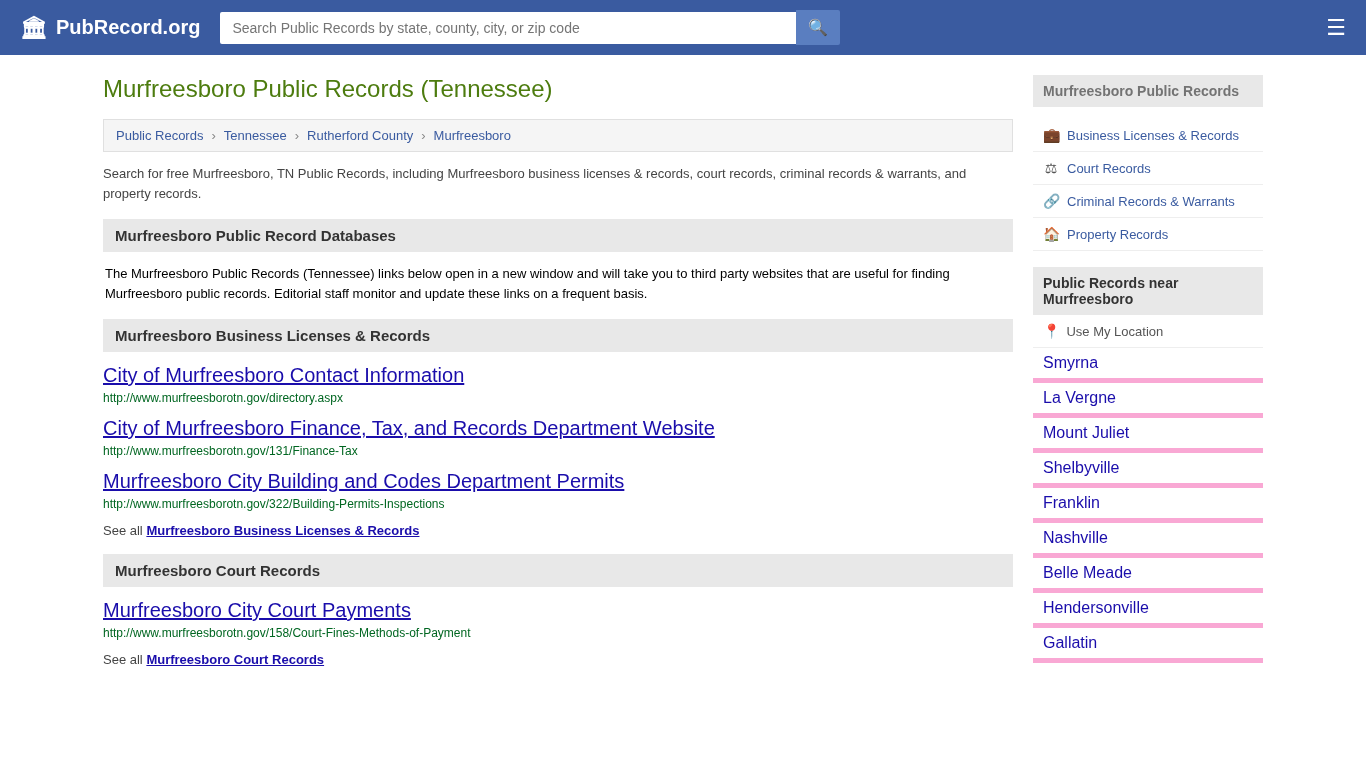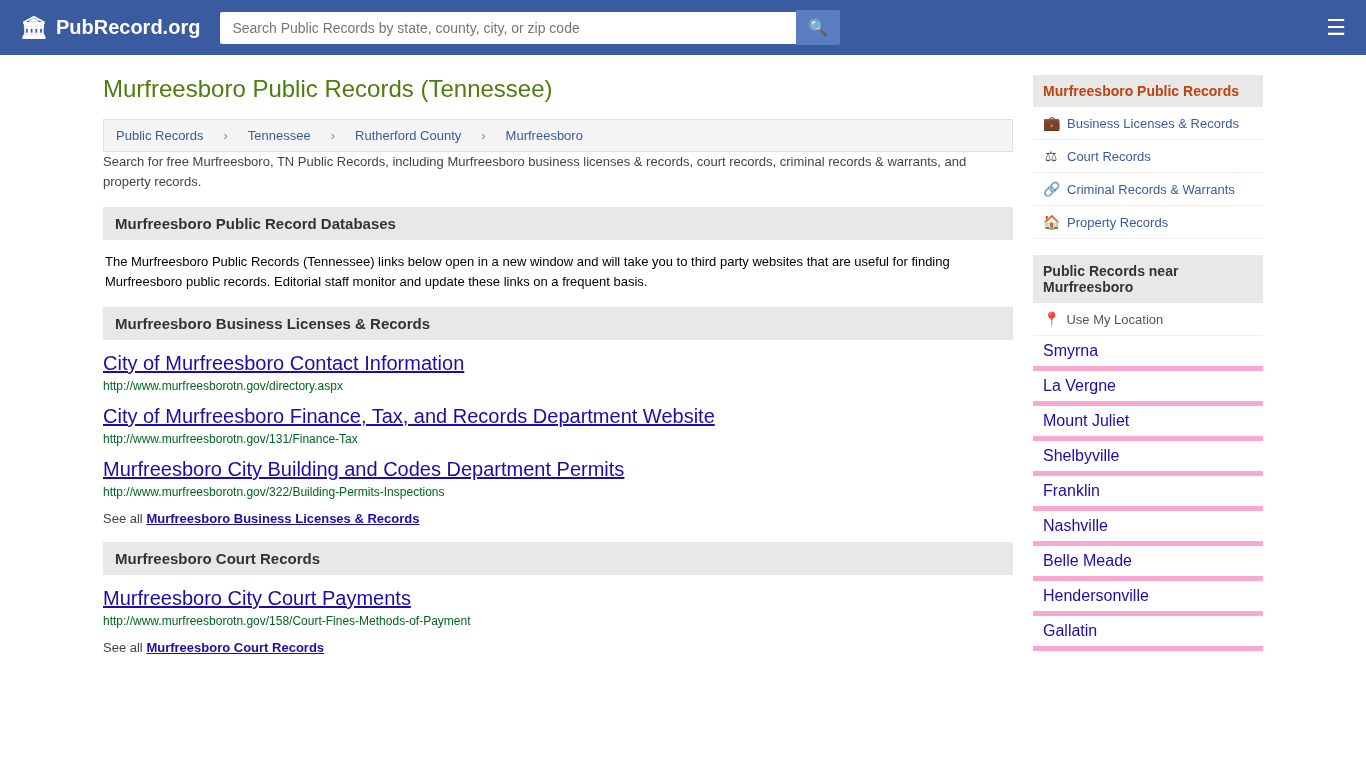--- a/index.html
+++ b/index.html
@@ -79,23 +79,24 @@
       margin-bottom: 16px;
     }
 
     
     .breadcrumb {
       background: #f5f5f5;
       border: 1px solid #e0e0e0;
       padding: 8px 12px;
       font-size: 13px;
       color: #555;
-      display: flex;
-      align-items: center;
-      gap: 20px;
+      margin-bottom: 12px;
+      display: flex;
+      align-items: center;
+      gap: 8px;
       flex-wrap: wrap;
     }
     .breadcrumb a {
       color: #3a5ba0;
       text-decoration: none;
     }
     .breadcrumb .sep { color: #888; }
 
     .intro-text {
       font-size: 13px;
@@ -156,22 +157,22 @@
 
     .sidebar-section {
       margin-bottom: 16px;
     }
 
     .sidebar-title {
       background: #e8e8e8;
       padding: 8px 10px;
       font-size: 14px;
       font-weight: bold;
-      color: #c2410c;
-      margin-bottom: 0;
+      color: #737373;
+      margin-bottom: 12px;
     }
 
     .sidebar-item {
       display: flex;
       align-items: center;
       gap: 8px;
       padding: 8px 10px;
       border-bottom: 1px solid #eee;
       font-size: 13px;
     }

